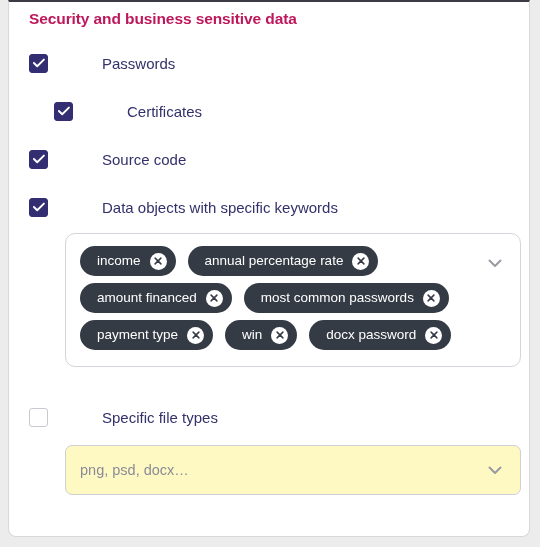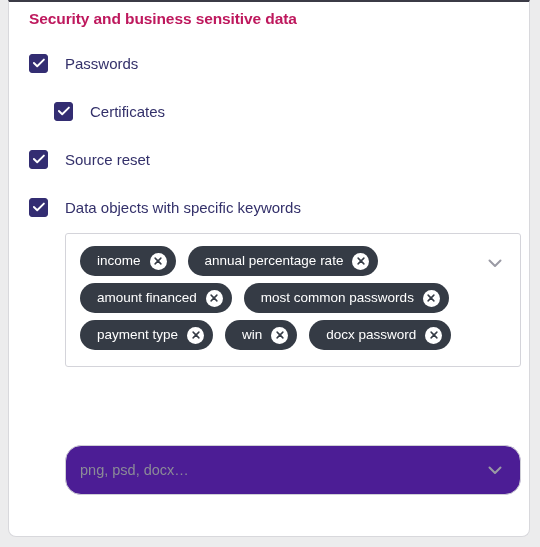--- a/index.html
+++ b/index.html
@@ -40,20 +40,21 @@
     white-space: nowrap;
   }
 
   
   .check-row {
     position: absolute;
     left: 20px;
     display: flex;
     align-items: center;
     height: 22px;
+    gap: 37px;
   }
   .cb {
     width: 19px;
     height: 19px;
     border-radius: 3px;
     box-sizing: border-box;
     flex: 0 0 auto;
     position: relative;
     display: block;
   }
@@ -82,21 +83,21 @@
 
   
   .tagbox {
     position: absolute;
     left: 56px;
     top: 231px;
     width: 456px;
     height: 134px;
     background: #ffffff;
     border: 1px solid #d4d4da;
-    border-radius: 3px;
+    border-radius: 10px;
     box-sizing: border-box;
   }
   .tagrows {
     position: absolute;
     left: 14px;
     top: 12px;
     width: 396px;
   }
   .tagrow {
     display: flex;
@@ -146,23 +147,23 @@
     height: 22px;
   }
 
   
   .select {
     position: absolute;
     left: 56px;
     top: 443px;
     width: 456px;
     height: 50px;
-    background: #4c1d95;
+    background: #fef9c3;
     border: 1px solid #cfcfd6;
-    border-radius: 16px;
+    border-radius: 7px;
     box-sizing: border-box;
   }
   .select-placeholder {
     position: absolute;
     left: 14px;
     top: 50%;
     transform: translateY(-50%);
     font-size: 14.5px;
     color: #8b8b97;
     white-space: nowrap;
@@ -208,21 +209,21 @@
     </span>
     <span class="cb-label">Certificates</span>
   </div>
 
   <div class="check-row" style="top:146px;">
     <span class="cb on">
       <svg width="13" height="10" viewBox="0 0 13 10" aria-hidden="true">
         <path d="M1.4 5.0 L4.7 8.2 L11.4 1.6" fill="none" stroke="#ffffff" stroke-width="1.9" stroke-linecap="round" stroke-linejoin="round"></path>
       </svg>
     </span>
-    <span class="cb-label">Source reset</span>
+    <span class="cb-label">Source code</span>
   </div>
 
   <div class="check-row" style="top:194px;">
     <span class="cb on">
       <svg width="13" height="10" viewBox="0 0 13 10" aria-hidden="true">
         <path d="M1.4 5.0 L4.7 8.2 L11.4 1.6" fill="none" stroke="#ffffff" stroke-width="1.9" stroke-linecap="round" stroke-linejoin="round"></path>
       </svg>
     </span>
     <span class="cb-label">Data objects with specific keywords</span>
   </div>
@@ -297,20 +298,24 @@
 
     </div>
 
     <span class="tagbox-chevron">
       <svg class="chev" width="22" height="22" viewBox="0 0 22 22" aria-hidden="true">
         <path d="M5.5 8.5 L11 14 L16.5 8.5"></path>
       </svg>
     </span>
   </div>
 
+  <div class="check-row" style="top:404px;">
+    <span class="cb off"></span>
+    <span class="cb-label">Specific file types</span>
+  </div>
 
   <div class="select">
     <span class="select-placeholder">png, psd, docx…</span>
     <span class="select-chevron">
       <svg class="chev" width="22" height="22" viewBox="0 0 22 22" aria-hidden="true">
         <path d="M5.5 8.5 L11 14 L16.5 8.5"></path>
       </svg>
     </span>
   </div>
 

